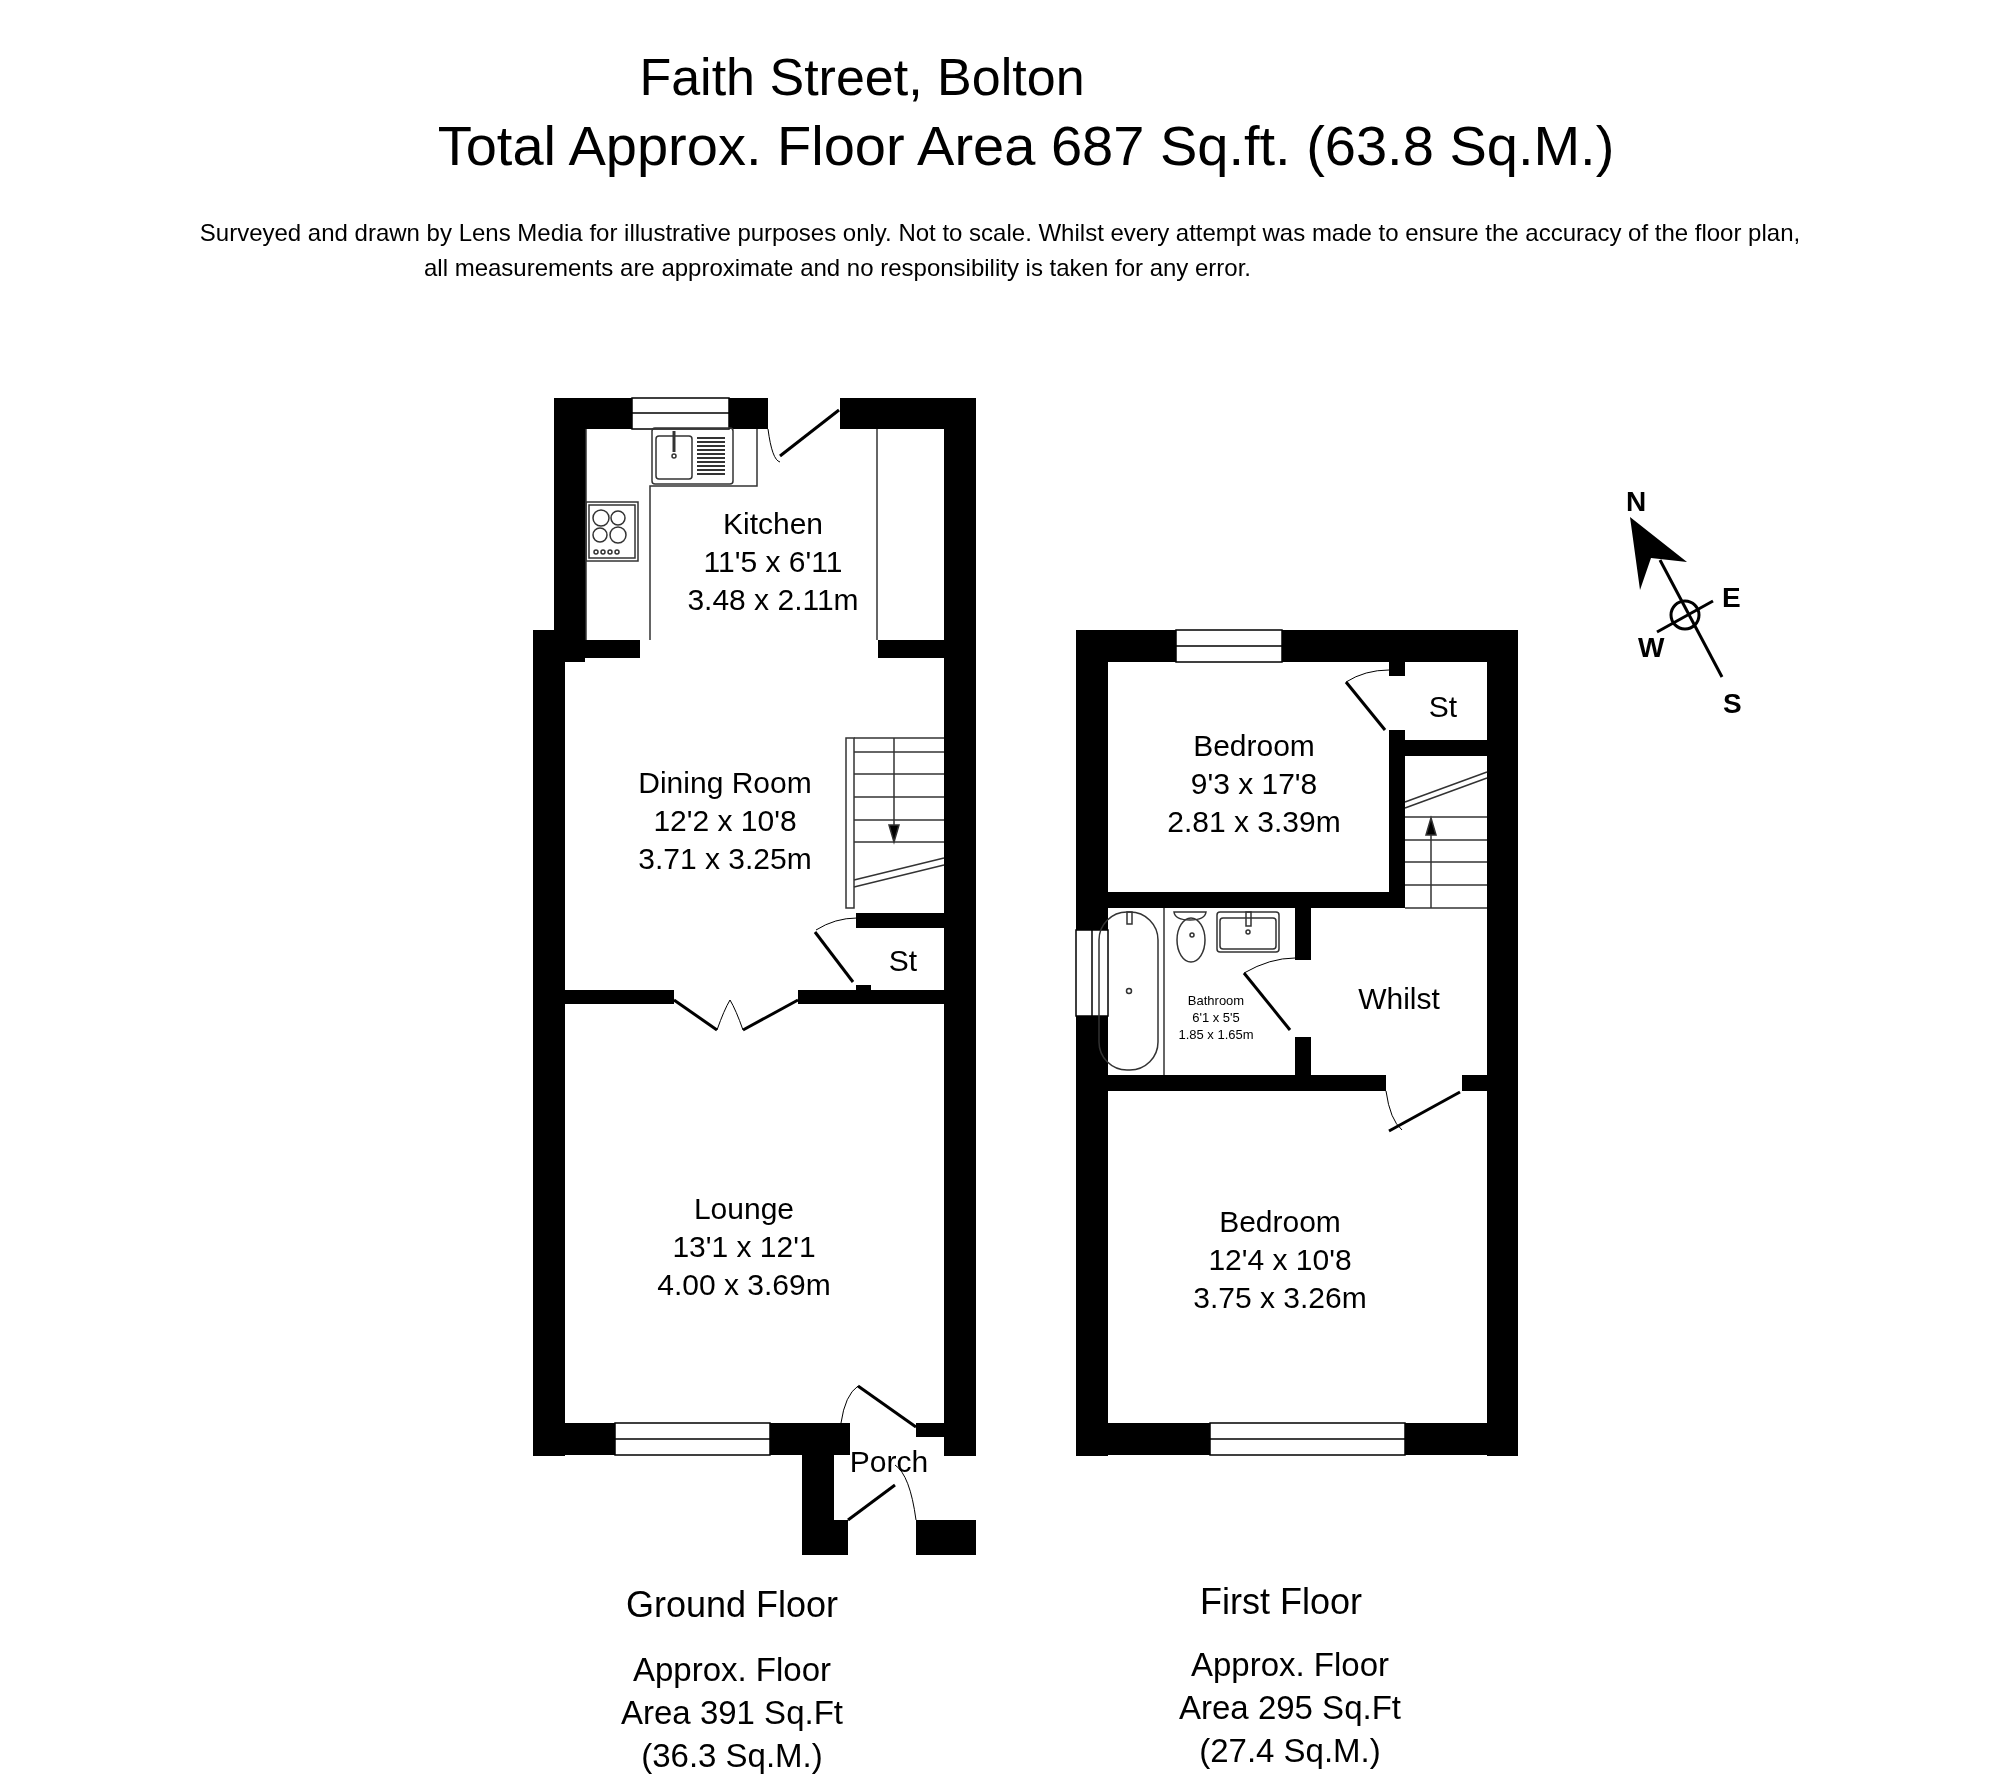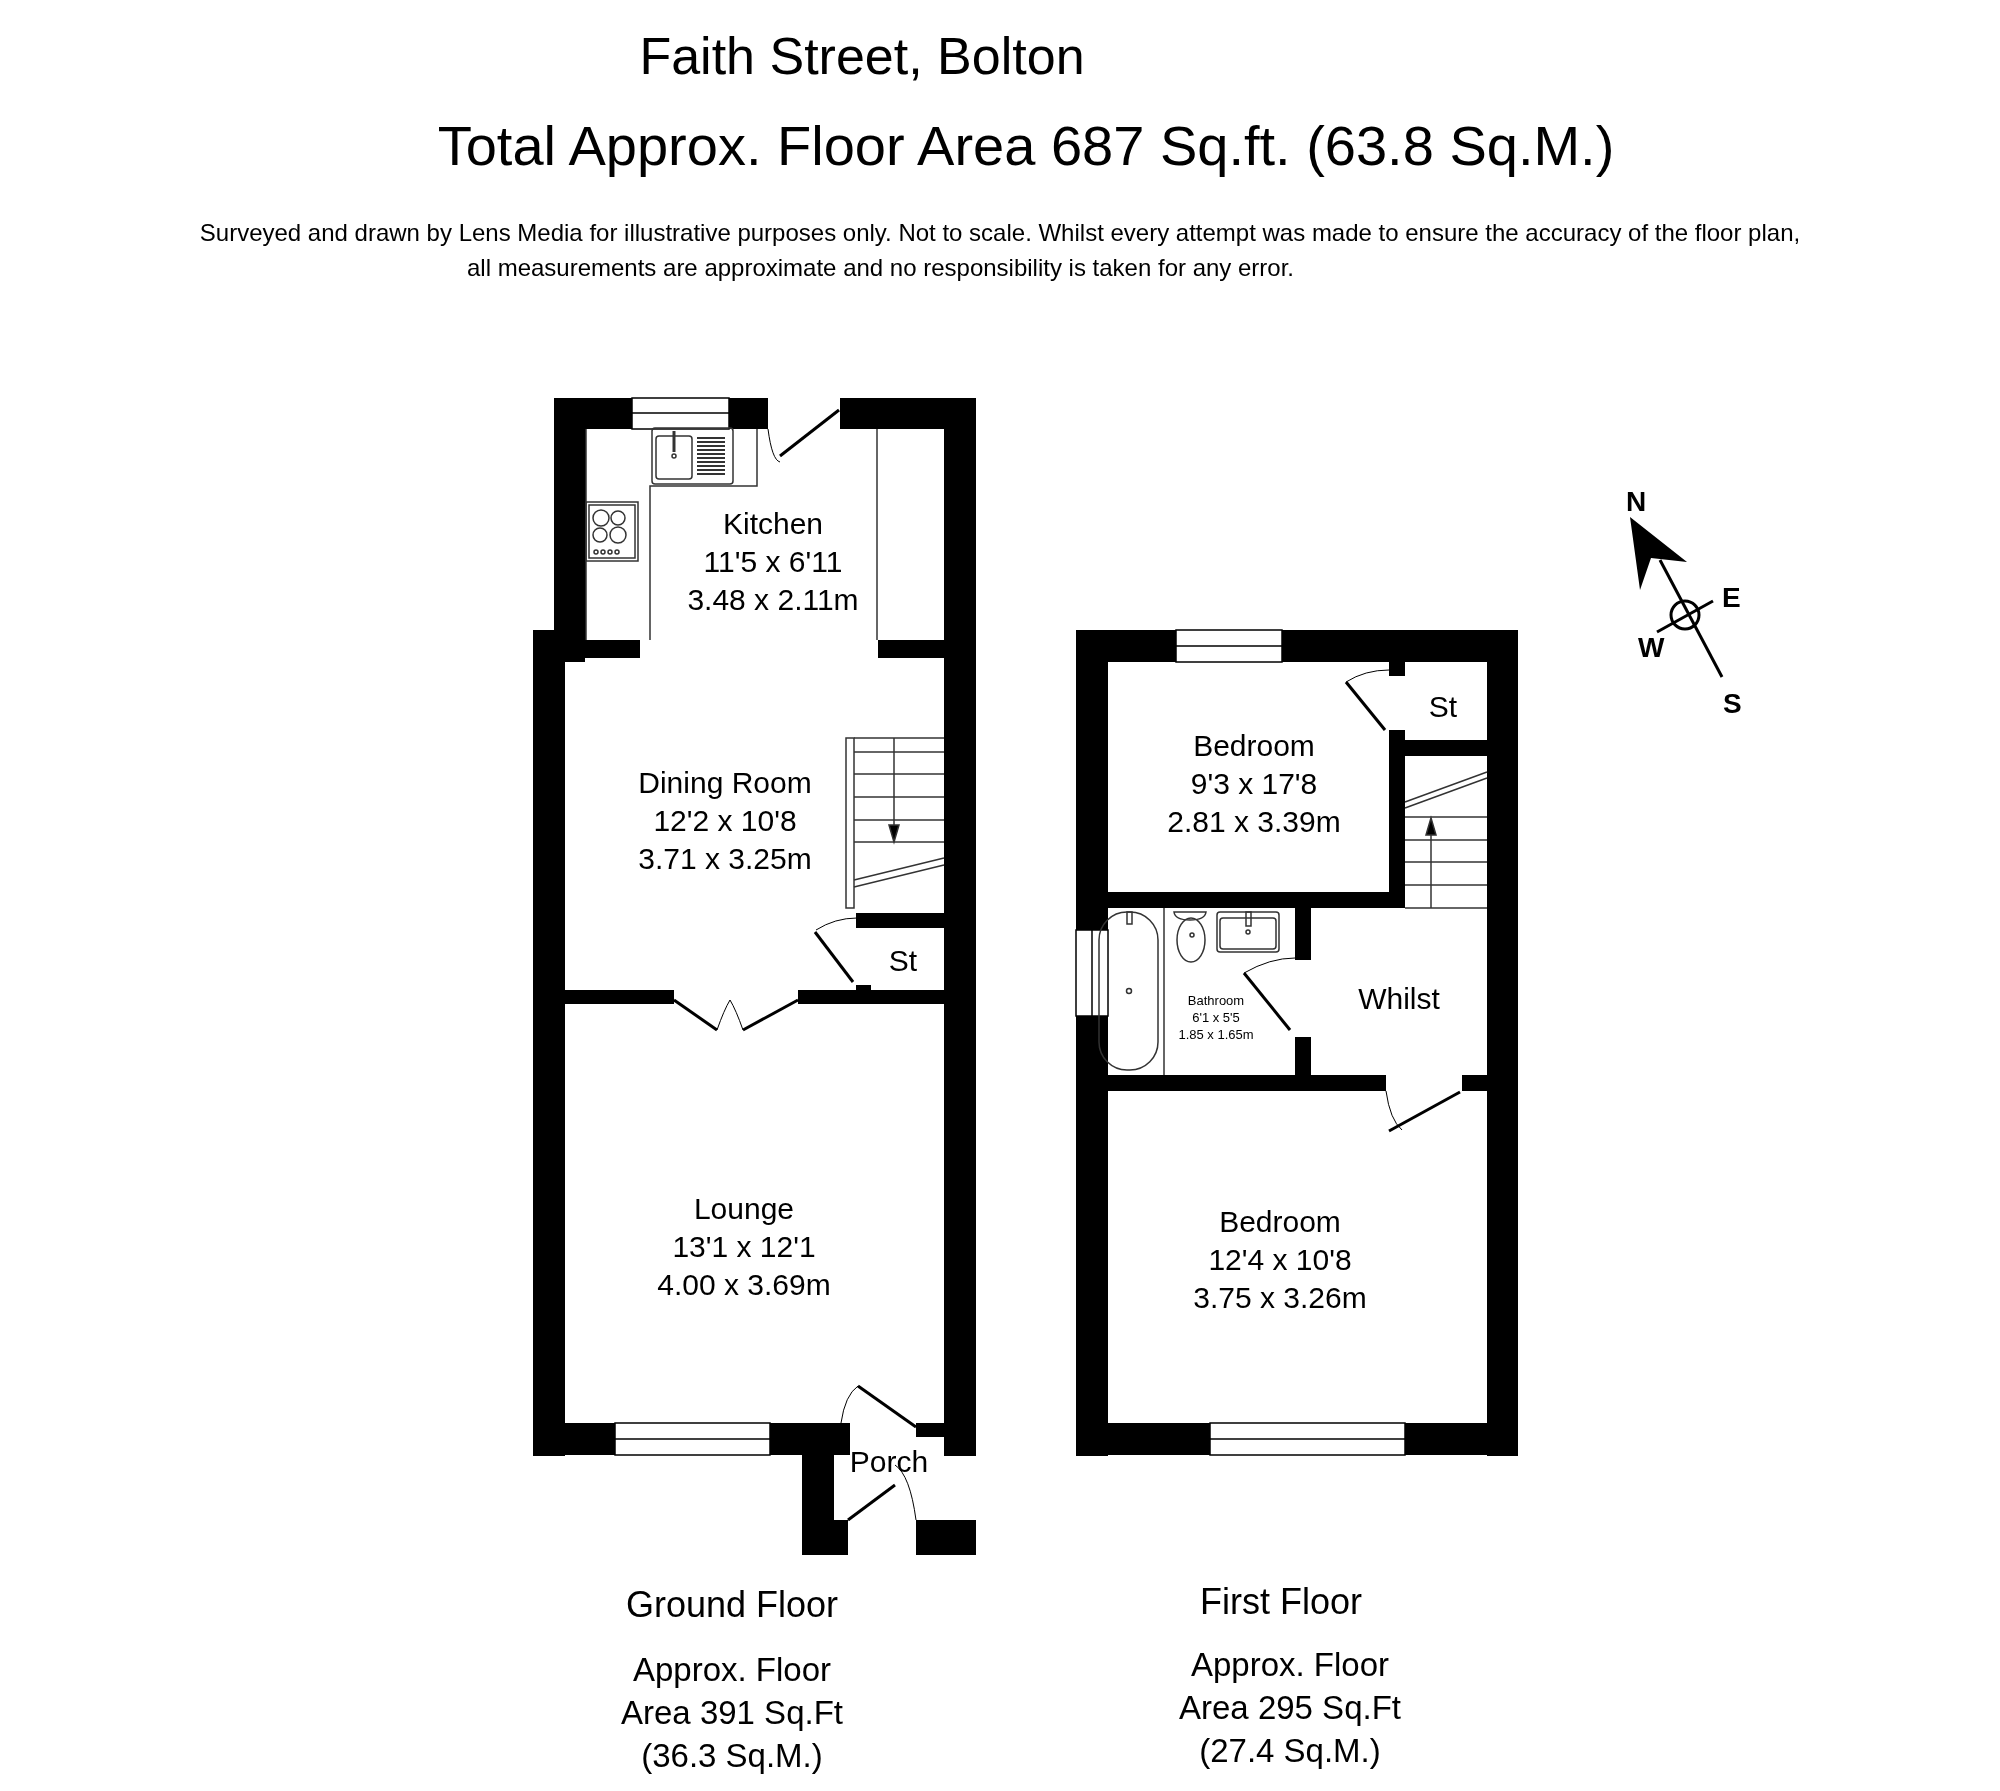--- a/index.html
+++ b/index.html
@@ -1,22 +1,22 @@
 <!DOCTYPE html>
 <html><head>
 <meta charset="utf-8">
 <style>
   html, body { margin:0; padding:0; background:#ffffff; }
   body { width:2000px; height:1791px; position:relative; overflow:hidden; font-family:"Liberation Sans", sans-serif; color:#000; }
   .abs { position:absolute; }
   .center-text { text-align:center; white-space:nowrap; }
-  #title1 { left:0; width:1724px; top:24px; font-size:52px; line-height:64px; }
+  #title1 { left:0; width:1724px; top:45px; font-size:52px; line-height:64px; }
   #title2 { left:0; width:2000px; top:112px; font-size:56px; line-height:68px;margin-left:26px; }
   #disc1 { left:0; width:2000px; top:218px; font-size:24px; line-height:30px; }
-  #disc2 { left:0; width:1675px; top:253px; font-size:24px; line-height:30px;margin-left:43px; }
+  #disc2 { left:0; width:1675px; top:253px; font-size:24px; line-height:30px; }
   svg#plan { position:absolute; left:0; top:0; }
   .room-label { position:absolute; text-align:center; white-space:nowrap; font-size:30px; line-height:38px; transform:translateX(-50%); }
   .room-label.small { font-size:13px; line-height:17px; }
   .floor-label { position:absolute; text-align:center; white-space:nowrap; transform:translateX(-50%); font-size:36px; }
   .floor-area { position:absolute; text-align:center; white-space:nowrap; transform:translateX(-50%); font-size:33px; line-height:43px; }
   .compass-letter { position:absolute; font-weight:bold; font-size:28px; line-height:28px; }
 </style>
 </head>
 <body>
 

